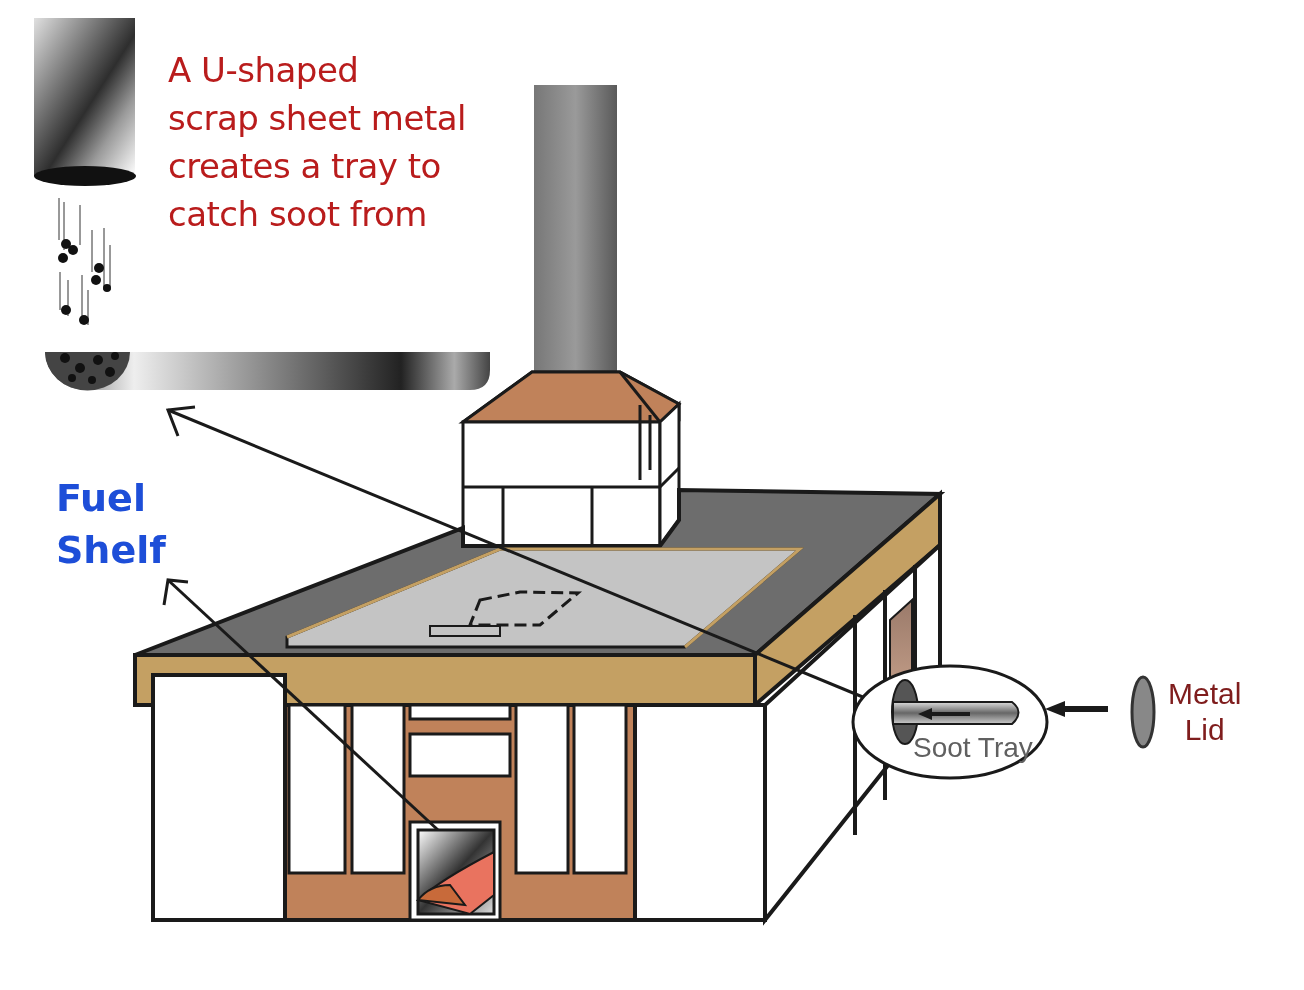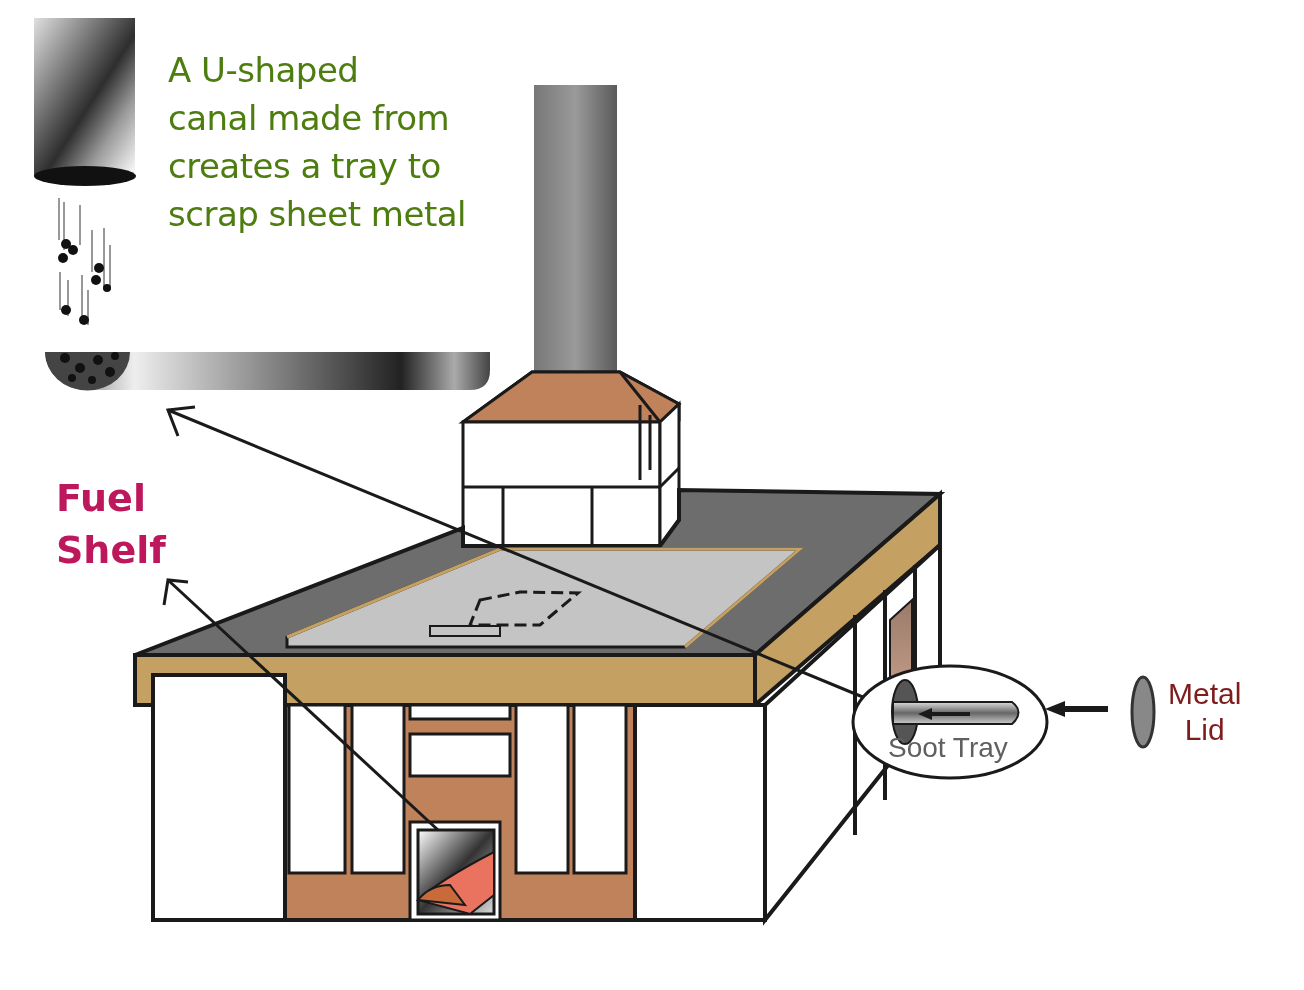--- a/index.html
+++ b/index.html
@@ -1,21 +1,21 @@
 <!DOCTYPE html>
 <html><head>
 <meta charset="utf-8">
 <style>
   html, body { margin:0; padding:0; background:#ffffff; }
   body { width:1304px; height:990px; position:relative; overflow:hidden; font-family:"DejaVu Sans", sans-serif; }
   svg { position:absolute; left:0; top:0; }
-  .callout { position:absolute; color:#4d7c0f; font-family:"DejaVu Sans", sans-serif; }
+  .callout { position:absolute; color:#b91c1c; font-family:"DejaVu Sans", sans-serif; }
   #canal-text { left:168px; top:46px; width:340px; font-size:34px; line-height:48px; letter-spacing:-0.5px; }
-  #fuel-text { left:56px; top:472px; font-size:38px; line-height:52px; font-weight:bold; color:#be185d; }
-  #tray-text { left:888px; top:732px; font-family:"Liberation Sans", sans-serif; font-size:28px; color:#606060; }
+  #fuel-text { left:56px; top:472px; font-size:38px; line-height:52px; font-weight:bold; color:#1d4ed8; }
+  #tray-text { left:913px; top:732px; font-family:"Liberation Sans", sans-serif; font-size:28px; color:#606060; }
   #lid-text { left:1168px; top:676px; font-family:"Liberation Sans", sans-serif; font-size:30px; line-height:36px; color:#7f1d1d; text-align:center; }
 </style>
 </head>
 <body>
 
 <svg width="1304" height="990" viewBox="0 0 1304 990" xmlns="http://www.w3.org/2000/svg">
   <defs>
     <linearGradient id="pipeGrad" x1="0" y1="0" x2="1" y2="1">
       <stop offset="0" stop-color="#e0e0e0"></stop>
       <stop offset="0.55" stop-color="#2e2e2e"></stop>
@@ -151,23 +151,23 @@
     <line x1="970" y1="714" x2="925" y2="714" stroke="#1a1a1a" stroke-width="4"></line>
     <polygon points="918,714 932,708 932,720" fill="#1a1a1a"></polygon>
     <line x1="1108" y1="709" x2="1060" y2="709" stroke="#1a1a1a" stroke-width="6"></line>
     <polygon points="1045,709 1065,701 1065,717" fill="#1a1a1a"></polygon>
   </g>
   <ellipse cx="1143" cy="712" rx="11" ry="35" fill="#888" stroke="#333" stroke-width="3"></ellipse>
 </svg>
 
 <div id="canal-text" class="callout">
   <div>A U-shaped</div>
-  <div>canal made from</div>
+  <div>scrap sheet metal</div>
   <div>creates a tray to</div>
-  <div>scrap sheet metal</div>
+  <div>catch soot from</div>
 </div>
 
 <div id="fuel-text" class="callout">
   <div>Fuel</div>
   <div>Shelf</div>
 </div>
 
 <div id="tray-text" class="callout">Soot Tray</div>
 
 <div id="lid-text" class="callout">

